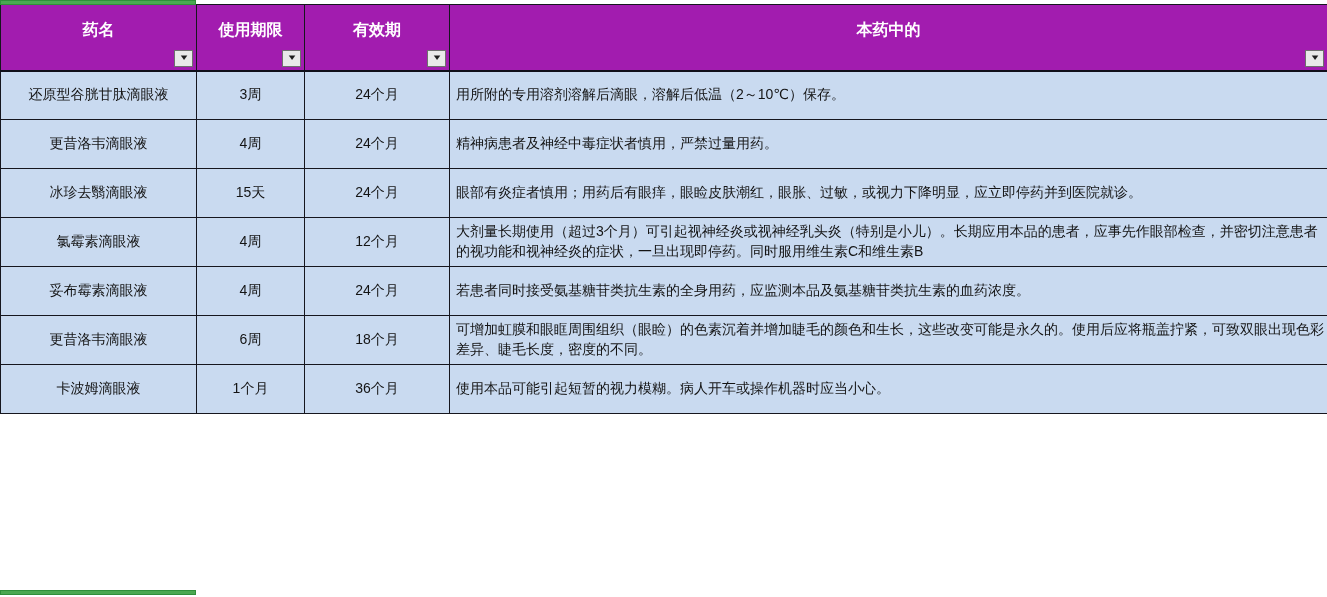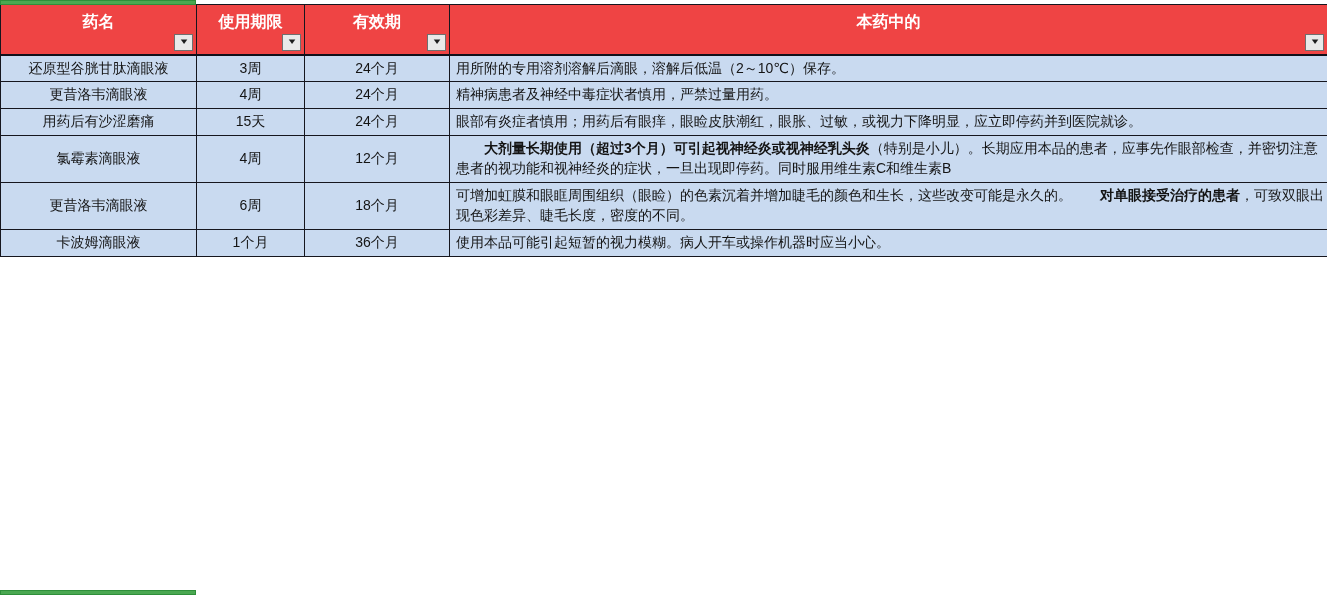--- a/index.html
+++ b/index.html
@@ -40,25 +40,25 @@
   col.c-usage { width: 108px; }
   col.c-valid { width: 145px; }
   col.c-notes { width: 878px; }
 
   th, td {
     border: 1px solid #16161e;
     box-sizing: border-box;
     overflow: hidden;
   }
   thead th {
-    background: #ef4444;
+    background: #a21caf;
     color: #ffffff;
     font-size: 16px;
     font-weight: bold;
-    height: 50px;
+    height: 66px;
     position: relative;
     vertical-align: middle;
     text-align: center;
     padding: 0 4px 14px 4px;
     border-bottom: 2px solid #10101a;
   }
   .filter-btn {
     position: absolute;
     right: 3px;
     bottom: 3px;
@@ -75,28 +75,28 @@
   .filter-btn .tri {
     font-size: 8px;
     line-height: 1;
     color: #1c1c1c;
     transform: scaleX(1.4);
   }
   tbody td {
     background: #c9daf0;
     color: #141414;
     font-size: 14px;
-    height: 27px;
+    height: 49px;
     padding: 3px 4px;
     vertical-align: middle;
     line-height: 1.42;
   }
   tbody td.center { text-align: center; }
   tbody td.notes  { text-align: left; padding-left: 6px; padding-right: 0; }
-  tbody td.notes .bold { font-weight: bold; margin-left: 28px; }
+  tbody td.notes .bold { font-weight: normal; }
 </style>
 </head>
 <body>
 
 <div class="sheet">
   <div class="green-bar top"></div>
 
   <table class="drug-table">
     <colgroup>
       <col class="c-name">
@@ -139,36 +139,42 @@
           <td class="center">24个月</td>
           <td class="notes"><span>用所附的专用溶剂溶解后滴眼，溶解后低温（2～10℃）保存。</span></td>
         </tr>
         <tr>
           <td class="center">更昔洛韦滴眼液</td>
           <td class="center">4周</td>
           <td class="center">24个月</td>
           <td class="notes"><span>精神病患者及神经中毒症状者慎用，严禁过量用药。</span></td>
         </tr>
         <tr>
-          <td class="center">用药后有沙涩磨痛</td>
+          <td class="center">冰珍去翳滴眼液</td>
           <td class="center">15天</td>
           <td class="center">24个月</td>
           <td class="notes"><span>眼部有炎症者慎用；用药后有眼痒，眼睑皮肤潮红，眼胀、过敏，或视力下降明显，应立即停药并到医院就诊。</span></td>
         </tr>
         <tr>
           <td class="center">氯霉素滴眼液</td>
           <td class="center">4周</td>
           <td class="center">12个月</td>
           <td class="notes"><span class="bold">大剂量长期使用（超过3个月）可引起视神经炎或视神经乳头炎</span><span>（特别是小儿）。长期应用本品的患者，应事先作眼部检查，并密切注意患者的视功能和视神经炎的症状，一旦出现即停药。同时服用维生素C和维生素B</span></td>
         </tr>
         <tr>
+          <td class="center">妥布霉素滴眼液</td>
+          <td class="center">4周</td>
+          <td class="center">24个月</td>
+          <td class="notes"><span>若患者同时接受氨基糖苷类抗生素的全身用药，应监测本品及氨基糖苷类抗生素的血药浓度。</span></td>
+        </tr>
+        <tr>
           <td class="center">更昔洛韦滴眼液</td>
           <td class="center">6周</td>
           <td class="center">18个月</td>
-          <td class="notes"><span>可增加虹膜和眼眶周围组织（眼睑）的色素沉着并增加睫毛的颜色和生长，这些改变可能是永久的。</span><span class="bold">对单眼接受治疗的患者</span><span>，可致双眼出现色彩差异、睫毛长度，密度的不同。</span></td>
+          <td class="notes"><span>可增加虹膜和眼眶周围组织（眼睑）的色素沉着并增加睫毛的颜色和生长，这些改变可能是永久的。</span><span class="bold">使用后应将瓶盖拧紧</span><span>，可致双眼出现色彩差异、睫毛长度，密度的不同。</span></td>
         </tr>
         <tr>
           <td class="center">卡波姆滴眼液</td>
           <td class="center">1个月</td>
           <td class="center">36个月</td>
           <td class="notes"><span>使用本品可能引起短暂的视力模糊。病人开车或操作机器时应当小心。</span></td>
         </tr>
       </tbody>
   </table>
 

